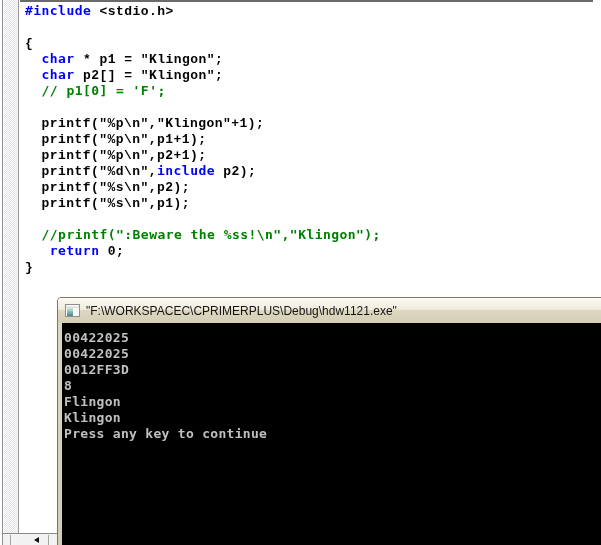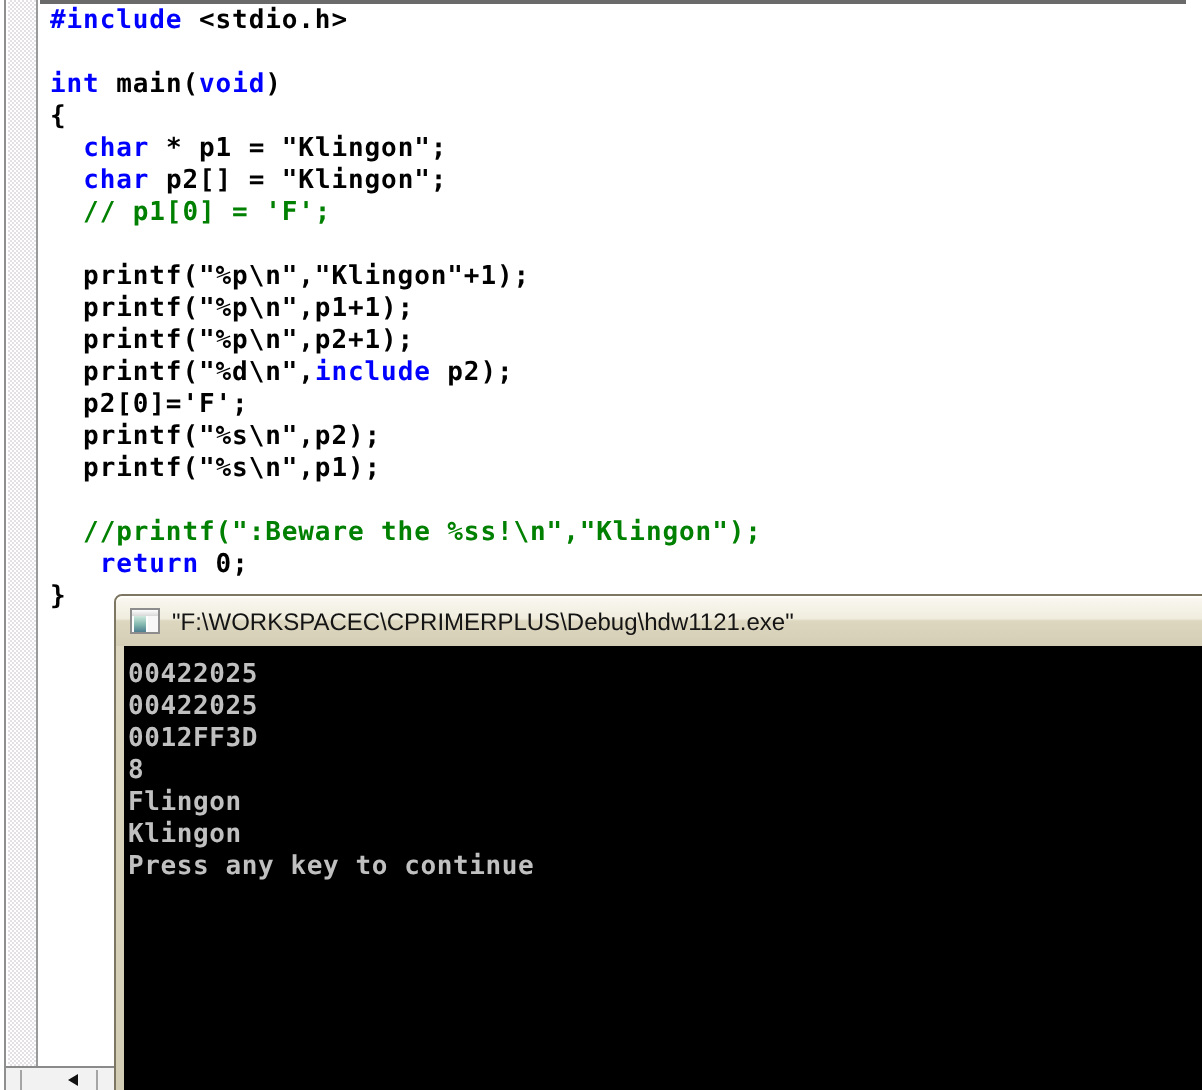--- a/index.html
+++ b/index.html
@@ -13,21 +13,21 @@
       background:conic-gradient(#e3e1e5 25%, #ffffff 0 50%, #e3e1e5 0 75%, #ffffff 0);
       background-size:2px 2px;}
   .margin-line-right{position:absolute;left:18px;top:0;width:1px;height:533px;background:#9a9a9a;}
   .top-dark-line{position:absolute;left:20px;top:0;width:573px;height:2px;background:#6a6a6a;}
 
   .code-area{position:absolute;left:25px;top:3px;width:568px;height:530px;}
   .code-line{height:16px;line-height:16px;white-space:pre;
       font-size:13px;font-weight:bold;letter-spacing:0.45px;color:var(--code-text,#000);}
   .kw{color:var(--keyword,#0000ff);}
   .cm{color:var(--comment,#008000);text-align:right;}
-  .pl{color:var(--code-text,#000000);}
+  .pl{color:var(--code-text,#000000);font-family:Liberation Mono, monospace;}
 
   
   .hscroll{position:absolute;left:3px;top:533px;width:56px;height:12px;background:#f2f2f2;
       border-top:1px solid #8a8a8a;}
   .hscroll .sep1{position:absolute;left:7px;top:1px;width:1px;height:11px;background:#a5a5a5;}
   .hscroll .sep2{position:absolute;left:45px;top:1px;width:1px;height:11px;background:#a5a5a5;}
   .scroll-left-btn{position:absolute;left:24px;top:1px;width:21px;height:11px;background:#f2f2f2;}
   .scroll-left-btn .tri{position:absolute;left:7px;top:2px;width:0;height:0;
       border-top:3.5px solid transparent;border-bottom:3.5px solid transparent;border-right:5px solid #111;}
 
@@ -60,31 +60,29 @@
 <div class="stage">
 
   <div class="edge-line-left"></div>
   <div class="sel-margin"></div>
   <div class="margin-line-right"></div>
   <div class="top-dark-line"></div>
 
   <div class="code-area" id="code-lines">
       <div class="code-line"><span class="kw">#include</span><span class="pl"> &lt;stdio.h&gt;</span></div>
       <div class="code-line"> </div>
-      <div class="code-line"><span class="kw">int</span><span class="pl"> main(</span><span class="kw">void</span><span class="pl">)</span></div>
       <div class="code-line"><span class="pl">{</span></div>
       <div class="code-line"><span class="pl">  </span><span class="kw">char</span><span class="pl"> * p1 = "Klingon";</span></div>
       <div class="code-line"><span class="pl">  </span><span class="kw">char</span><span class="pl"> p2[] = "Klingon";</span></div>
       <div class="code-line"><span class="cm">  // p1[0] = 'F';</span></div>
       <div class="code-line"> </div>
       <div class="code-line"><span class="pl">  printf("%p\n","Klingon"+1);</span></div>
       <div class="code-line"><span class="pl">  printf("%p\n",p1+1);</span></div>
       <div class="code-line"><span class="pl">  printf("%p\n",p2+1);</span></div>
       <div class="code-line"><span class="pl">  printf("%d\n",</span><span class="kw">include</span><span class="pl"> p2);</span></div>
-      <div class="code-line"><span class="pl">  p2[0]='F';</span></div>
       <div class="code-line"><span class="pl">  printf("%s\n",p2);</span></div>
       <div class="code-line"><span class="pl">  printf("%s\n",p1);</span></div>
       <div class="code-line"> </div>
       <div class="code-line"><span class="cm">  //printf(":Beware the %ss!\n","Klingon");</span></div>
       <div class="code-line"><span class="pl">   </span><span class="kw">return</span><span class="pl"> 0;</span></div>
       <div class="code-line"><span class="pl">}</span></div>
     </div>
 
   <div class="hscroll">
     <div class="sep1"></div>

